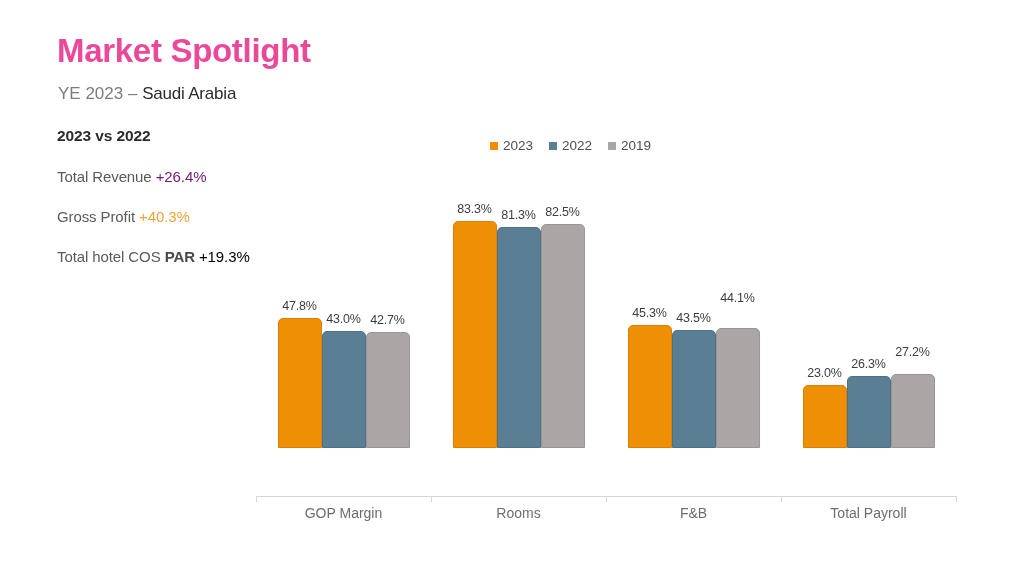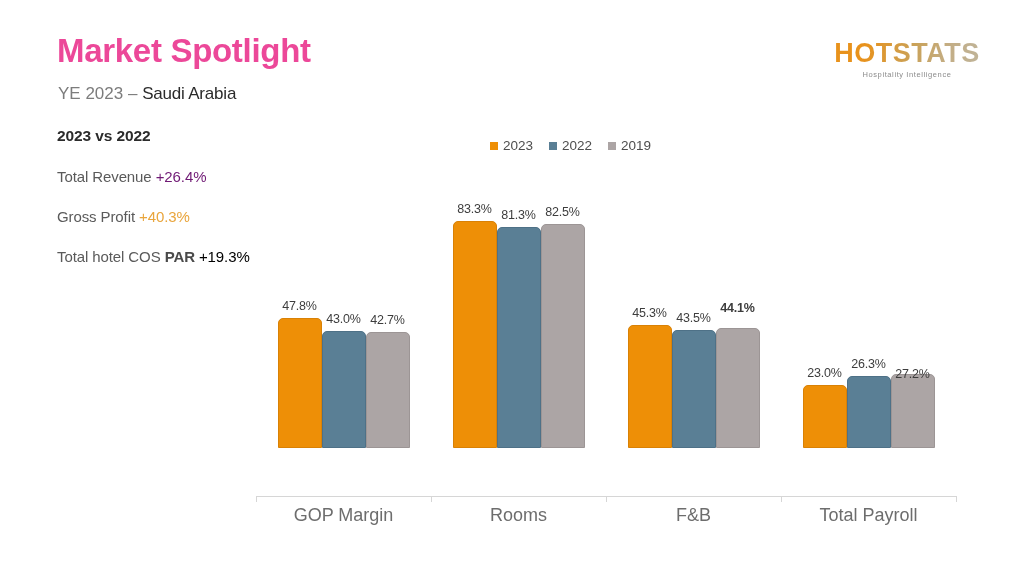--- a/index.html
+++ b/index.html
@@ -198,40 +198,36 @@
   #category-labels {
     position: absolute;
     left: 0;
     top: 327px;
     width: 700px;
     display: flex;
   }
   .category-label {
     flex: 1 1 0;
     text-align: center;
-    font-size: 18px;
+    font-size: 14px;
     color: #6d6d6d;
     white-space: nowrap;
   }
 </style>
 </head>
 <body>
 
 <div id="slide-header">
 
   <div id="page-title">Market Spotlight</div>
 
   <div id="page-subtitle">
     <span class="sub-prefix">YE 2023 – </span><span class="sub-region">Saudi Arabia</span>
   </div>
 
-  <div id="brand-logo">
-    <div id="brand-wordmark">HOTSTATS</div>
-    <div id="brand-tagline">Hospitality Intelligence</div>
-  </div>
 
 </div>
 
 <div id="metrics-panel">
   <div id="metrics-heading">2023 vs 2022</div>
   <div id="metric-rows">
       <div class="metric-row"><span class="metric-label">Total Revenue</span><span class="metric-value" style="color: #701a75;"> +26.4%</span></div>
       <div class="metric-row"><span class="metric-label">Gross Profit</span><span class="metric-value" style="color: rgb(233, 165, 60);"> +40.3%</span></div>
       <div class="metric-row"><span class="metric-label">Total hotel COS </span><span class="metric-label-strong"> PAR</span><span class="metric-value" style="color: #000000;"> +19.3%</span></div>
     </div>
@@ -293,37 +289,37 @@
             <div class="bar-slot">
               <div class="bar-rect" title="F&amp;B 2023 45.3%" style="height: 123.216px; background: rgb(238, 143, 6); border: 1px solid rgb(217, 129, 5);"></div>
               <div class="bar-label" style="bottom: 128.216px;">45.3%</div>
             </div>
             <div class="bar-slot">
               <div class="bar-rect" title="F&amp;B 2022 43.5%" style="height: 118.32px; background: rgb(90, 127, 149); border: 1px solid rgb(78, 113, 135);"></div>
               <div class="bar-label" style="bottom: 123.32px;">43.5%</div>
             </div>
             <div class="bar-slot">
               <div class="bar-rect" title="F&amp;B 2019 44.1%" style="height: 119.952px; background: rgb(172, 165, 165); border: 1px solid rgb(156, 149, 149);"></div>
-              <div class="bar-label" style="bottom: 133px; font-weight: bold;">44.1%</div>
+              <div class="bar-label" style="bottom: 143px;">44.1%</div>
             </div>
           </div>
         </div>
         <div class="bar-group">
           <div class="bars-wrap">
             <div class="bar-slot">
               <div class="bar-rect" title="Total Payroll 2023 23.0%" style="height: 62.56px; background: rgb(238, 143, 6); border: 1px solid rgb(217, 129, 5);"></div>
               <div class="bar-label" style="bottom: 67.56px;">23.0%</div>
             </div>
             <div class="bar-slot">
               <div class="bar-rect" title="Total Payroll 2022 26.3%" style="height: 71.536px; background: rgb(90, 127, 149); border: 1px solid rgb(78, 113, 135);"></div>
               <div class="bar-label" style="bottom: 76.536px;">26.3%</div>
             </div>
             <div class="bar-slot">
               <div class="bar-rect" title="Total Payroll 2019 27.2%" style="height: 73.984px; background: rgb(172, 165, 165); border: 1px solid rgb(156, 149, 149);"></div>
-              <div class="bar-label" style="bottom: 67px;">27.2%</div>
+              <div class="bar-label" style="bottom: 89px;">27.2%</div>
             </div>
           </div>
         </div>
       </div>
     <div id="axis-line"></div>
     <div id="axis-ticks">
         <div class="axis-tick" style="left: 0px;"></div>
         <div class="axis-tick" style="left: 175px;"></div>
         <div class="axis-tick" style="left: 350px;"></div>
         <div class="axis-tick" style="left: 525px;"></div>

